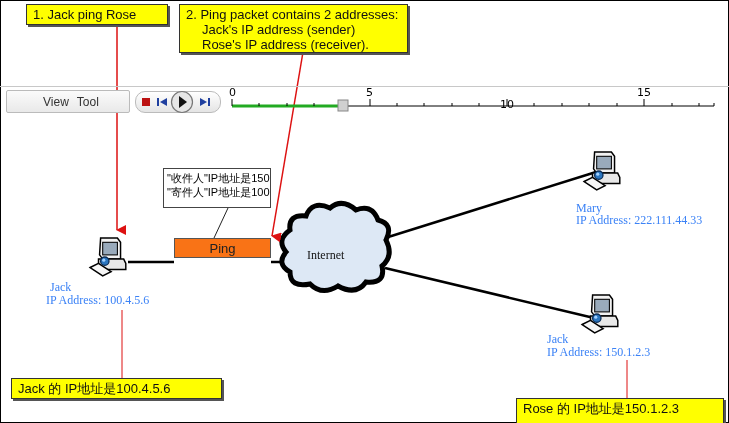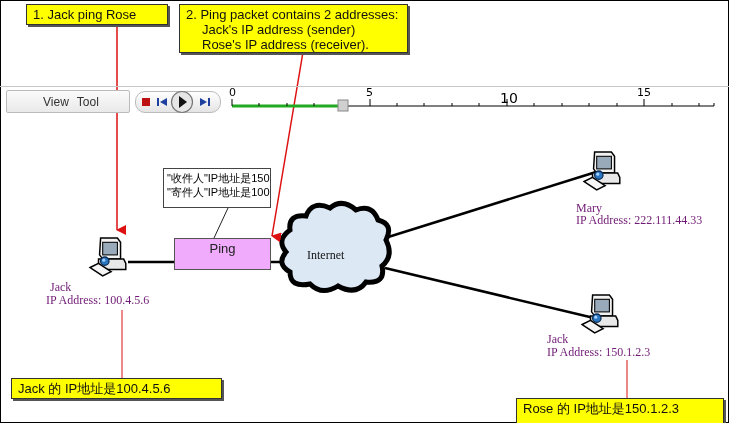--- a/index.html
+++ b/index.html
@@ -5,23 +5,23 @@
   html, body { margin: 0; padding: 0; }
   body { width: 729px; height: 423px; position: relative; background: #ffffff; overflow: hidden; font-family: "Liberation Sans", sans-serif; }
   .frame { position: absolute; left: 0; top: 0; width: 727px; height: 421px; border: 1px solid #000; background: #fff; }
   .callout { position: absolute; background: #ffff00; border: 1px solid #333; box-shadow: 2px 2px 0 #555; font-family: "Liberation Sans", sans-serif; font-size: 13px; color: #111; line-height: 15px; padding: 2px 6px; box-sizing: border-box; white-space: nowrap; }
   .toolbar-line { position: absolute; left: 0; top: 86px; width: 729px; height: 1px; background: #c8c8c8; }
   .menu-box { position: absolute; left: 6px; top: 90px; width: 122px; height: 21px; border: 1px solid #bbb; border-radius: 2px; background: linear-gradient(#fbfbfb, #e9e9e9); display: flex; align-items: center; font-size: 12px; color: #333; }
   .menu-box span { cursor: pointer; }
   .player { position: absolute; left: 135px; top: 91px; width: 84px; height: 20px; border: 1px solid #bbb; border-radius: 10px; background: linear-gradient(#ffffff, #e4e4e4); }
   .ctrl { position: absolute; cursor: pointer; }
   .timeline { position: absolute; left: 230px; top: 86px; width: 490px; height: 30px; }
-  .node-label { position: absolute; font-family: "Liberation Serif", serif; font-size: 12px; color: #701a75; line-height: 13px; white-space: nowrap; }
+  .node-label { position: absolute; font-family: "Liberation Serif", serif; font-size: 12px; color: #3b82f6; line-height: 13px; white-space: nowrap; }
   .packet-info { position: absolute; left: 163px; top: 168px; width: 108px; height: 40px; border: 1px solid #444; background: #fff; font-size: 11px; line-height: 14px; padding: 2px 3px; box-sizing: border-box; white-space: nowrap; overflow: hidden; }
-  .ping-packet { position: absolute; left: 174px; top: 238px; width: 97px; height: 32px; background: #f0abfc; border: 1px solid #555; box-sizing: border-box; font-size: 13px; text-align: center; line-height: 20px; color: #222; }
+  .ping-packet { position: absolute; left: 174px; top: 238px; width: 97px; height: 20px; background: #f97316; border: 1px solid #555; box-sizing: border-box; font-size: 13px; text-align: center; line-height: 20px; color: #222; }
   .internet-label { position: absolute; left: 307px; top: 248px; font-family: "Liberation Serif", serif; font-size: 12px; color: #111; }
   svg.overlay { position: absolute; left: 0; top: 0; }
 </style>
 </head>
 <body>
 
 <div class="frame"></div>
 
 <svg class="overlay" width="729" height="423">
   <defs>
@@ -121,21 +121,21 @@
         <line x1="387" y1="17" x2="387" y2="20"></line>
         <line x1="414" y1="13" x2="414" y2="20"></line>
       <line x1="442" y1="17" x2="442" y2="20"></line>
         <line x1="469" y1="17" x2="469" y2="20"></line>
         <line x1="484" y1="17" x2="484" y2="20"></line>
     </g>
     <rect x="108" y="14" width="10" height="11" fill="#d0d0d0" stroke="#888" stroke-width="1"></rect>
   </svg>
   <span style="position:absolute; left:-1px; top:0px; font-size:11px; font-family:'DejaVu Sans',sans-serif;">0</span>
   <span style="position:absolute; left:136px; top:0px; font-size:11px; font-family:'DejaVu Sans',sans-serif;">5</span>
-  <span style="position:absolute; left:270px; top:4px; font-size:14px; font-family:'DejaVu Sans',sans-serif;">10</span>
+  <span style="position:absolute; left:270px; top:12px; font-size:11px; font-family:'DejaVu Sans',sans-serif;">10</span>
   <span style="position:absolute; left:407px; top:0px; font-size:11px; font-family:'DejaVu Sans',sans-serif;">15</span>
 </div>
 
 <div class="packet-info">
   <div>"收件人"IP地址是150.1.2.3。</div>
   <div>"寄件人"IP地址是100.4.5.6。</div>
 </div>
 <div class="ping-packet">Ping</div>
 
 <div class="internet-label">Internet</div>

